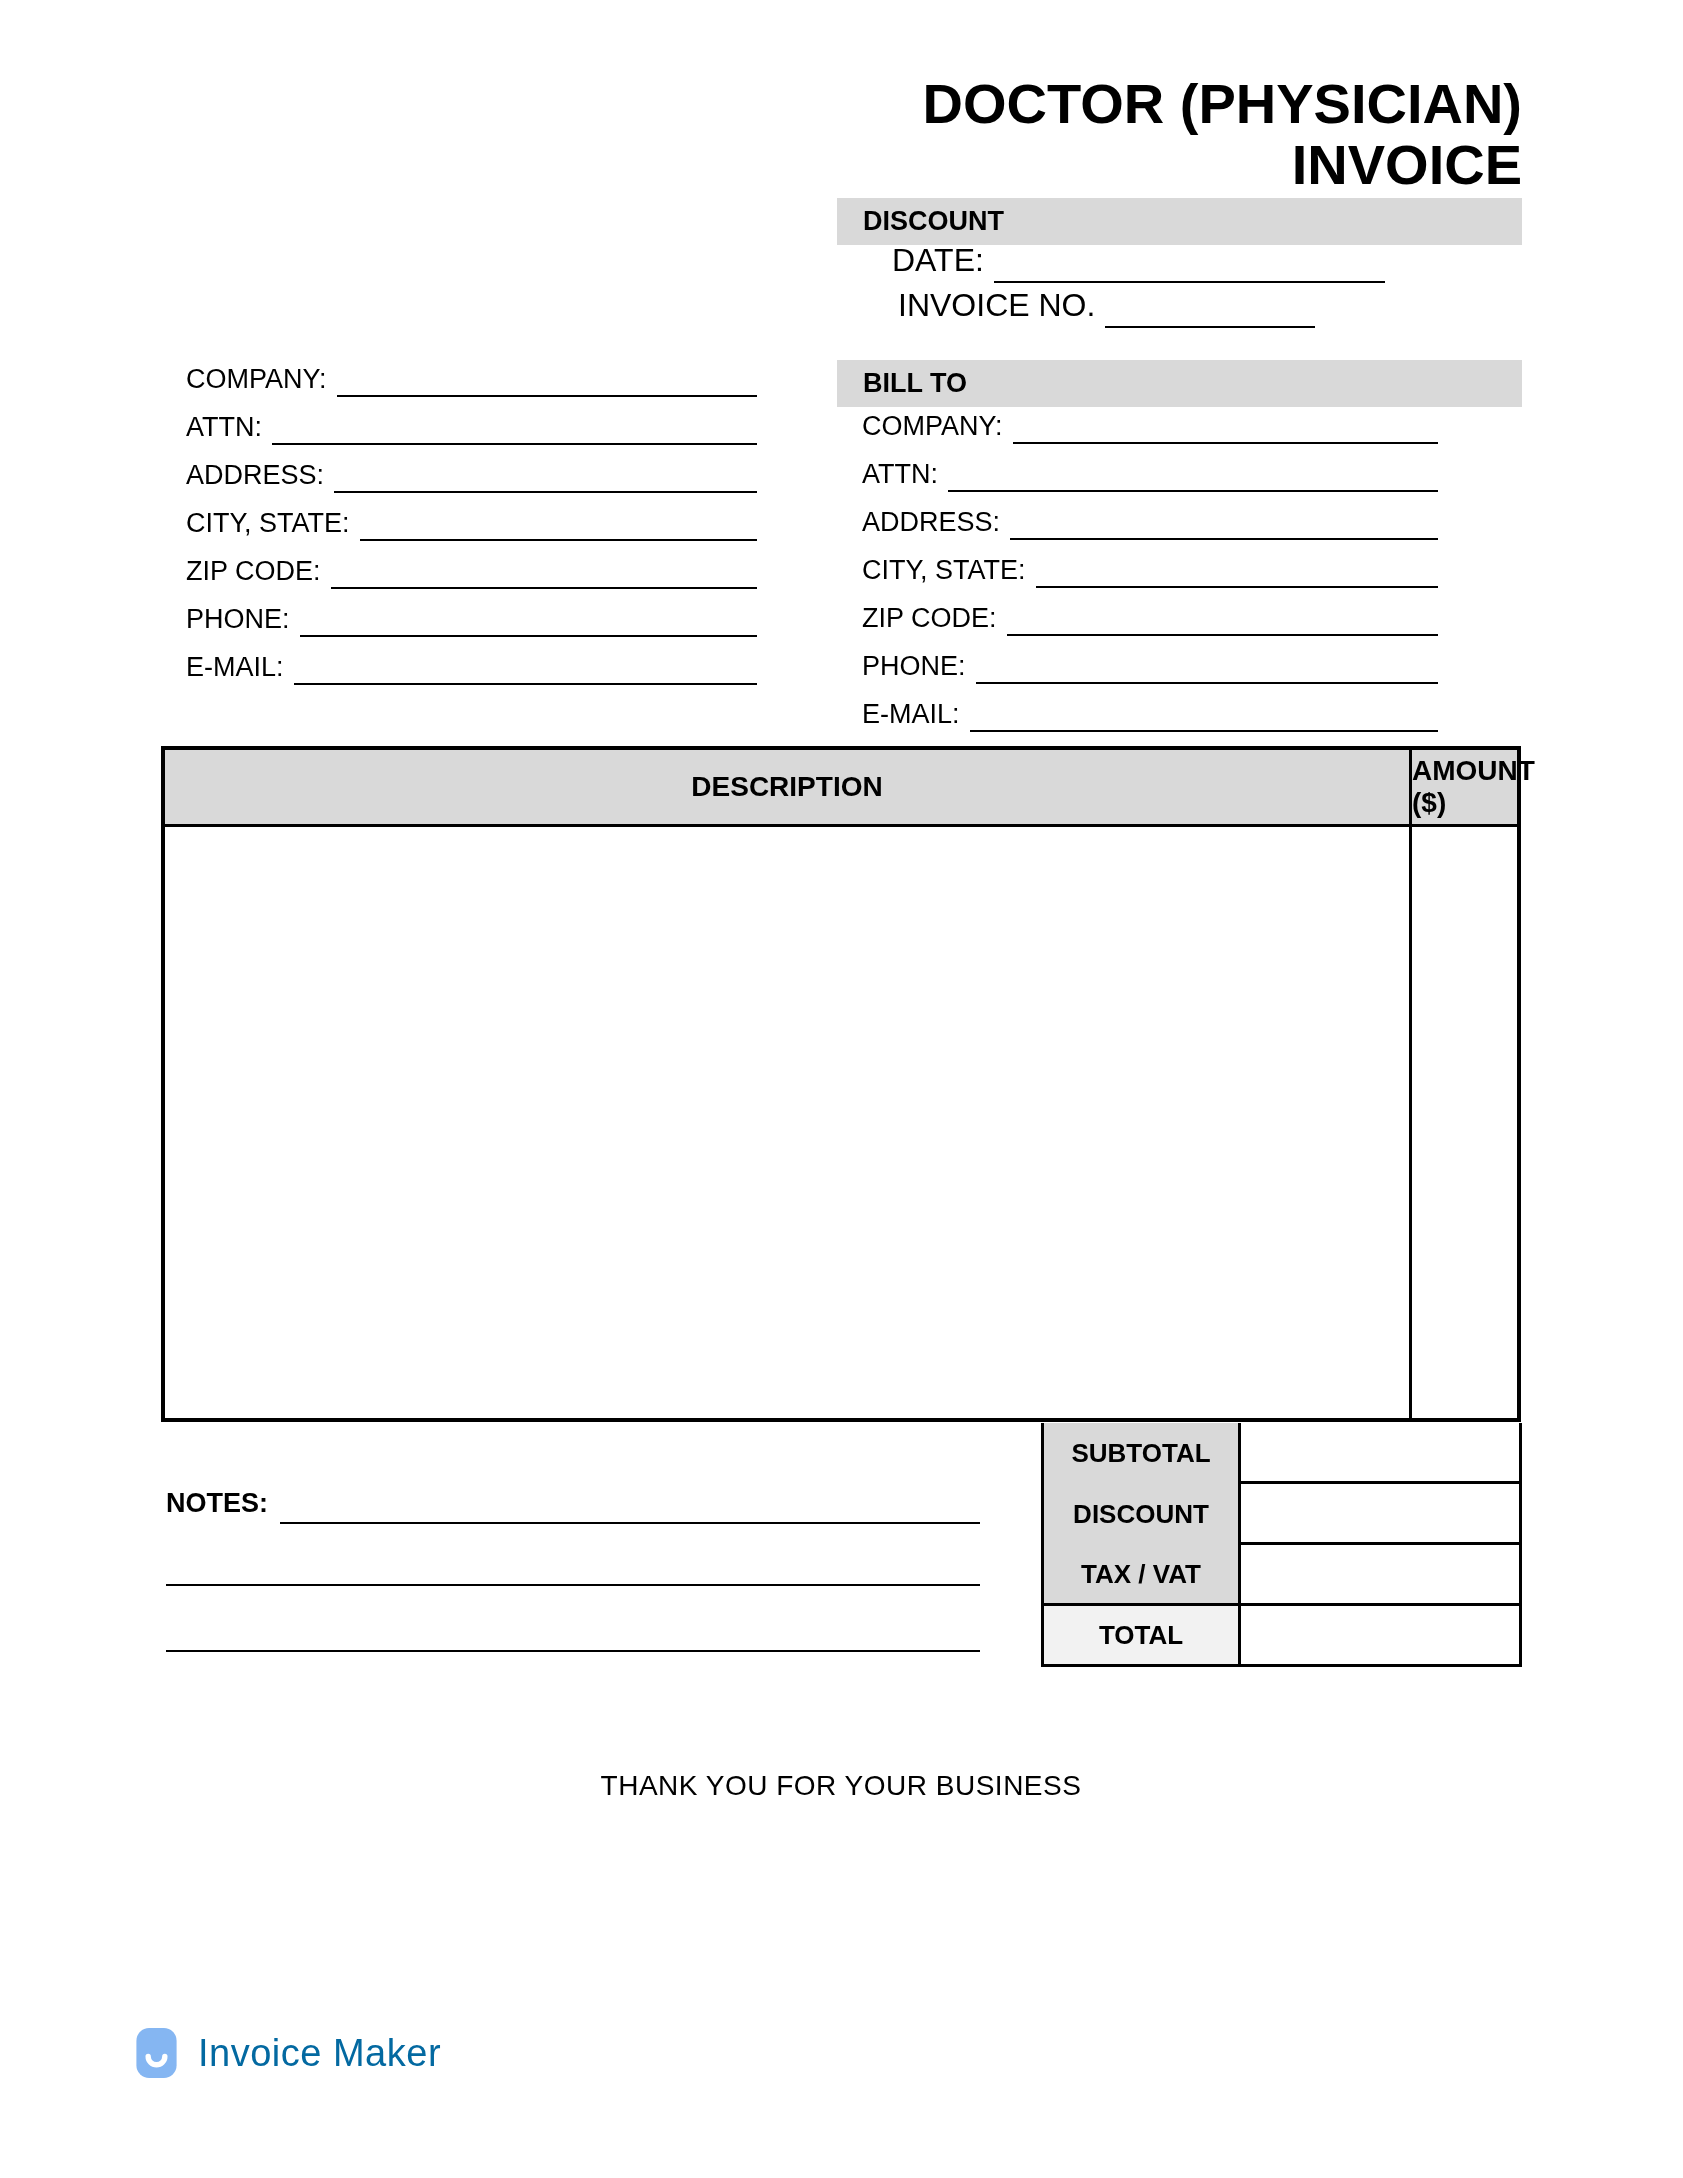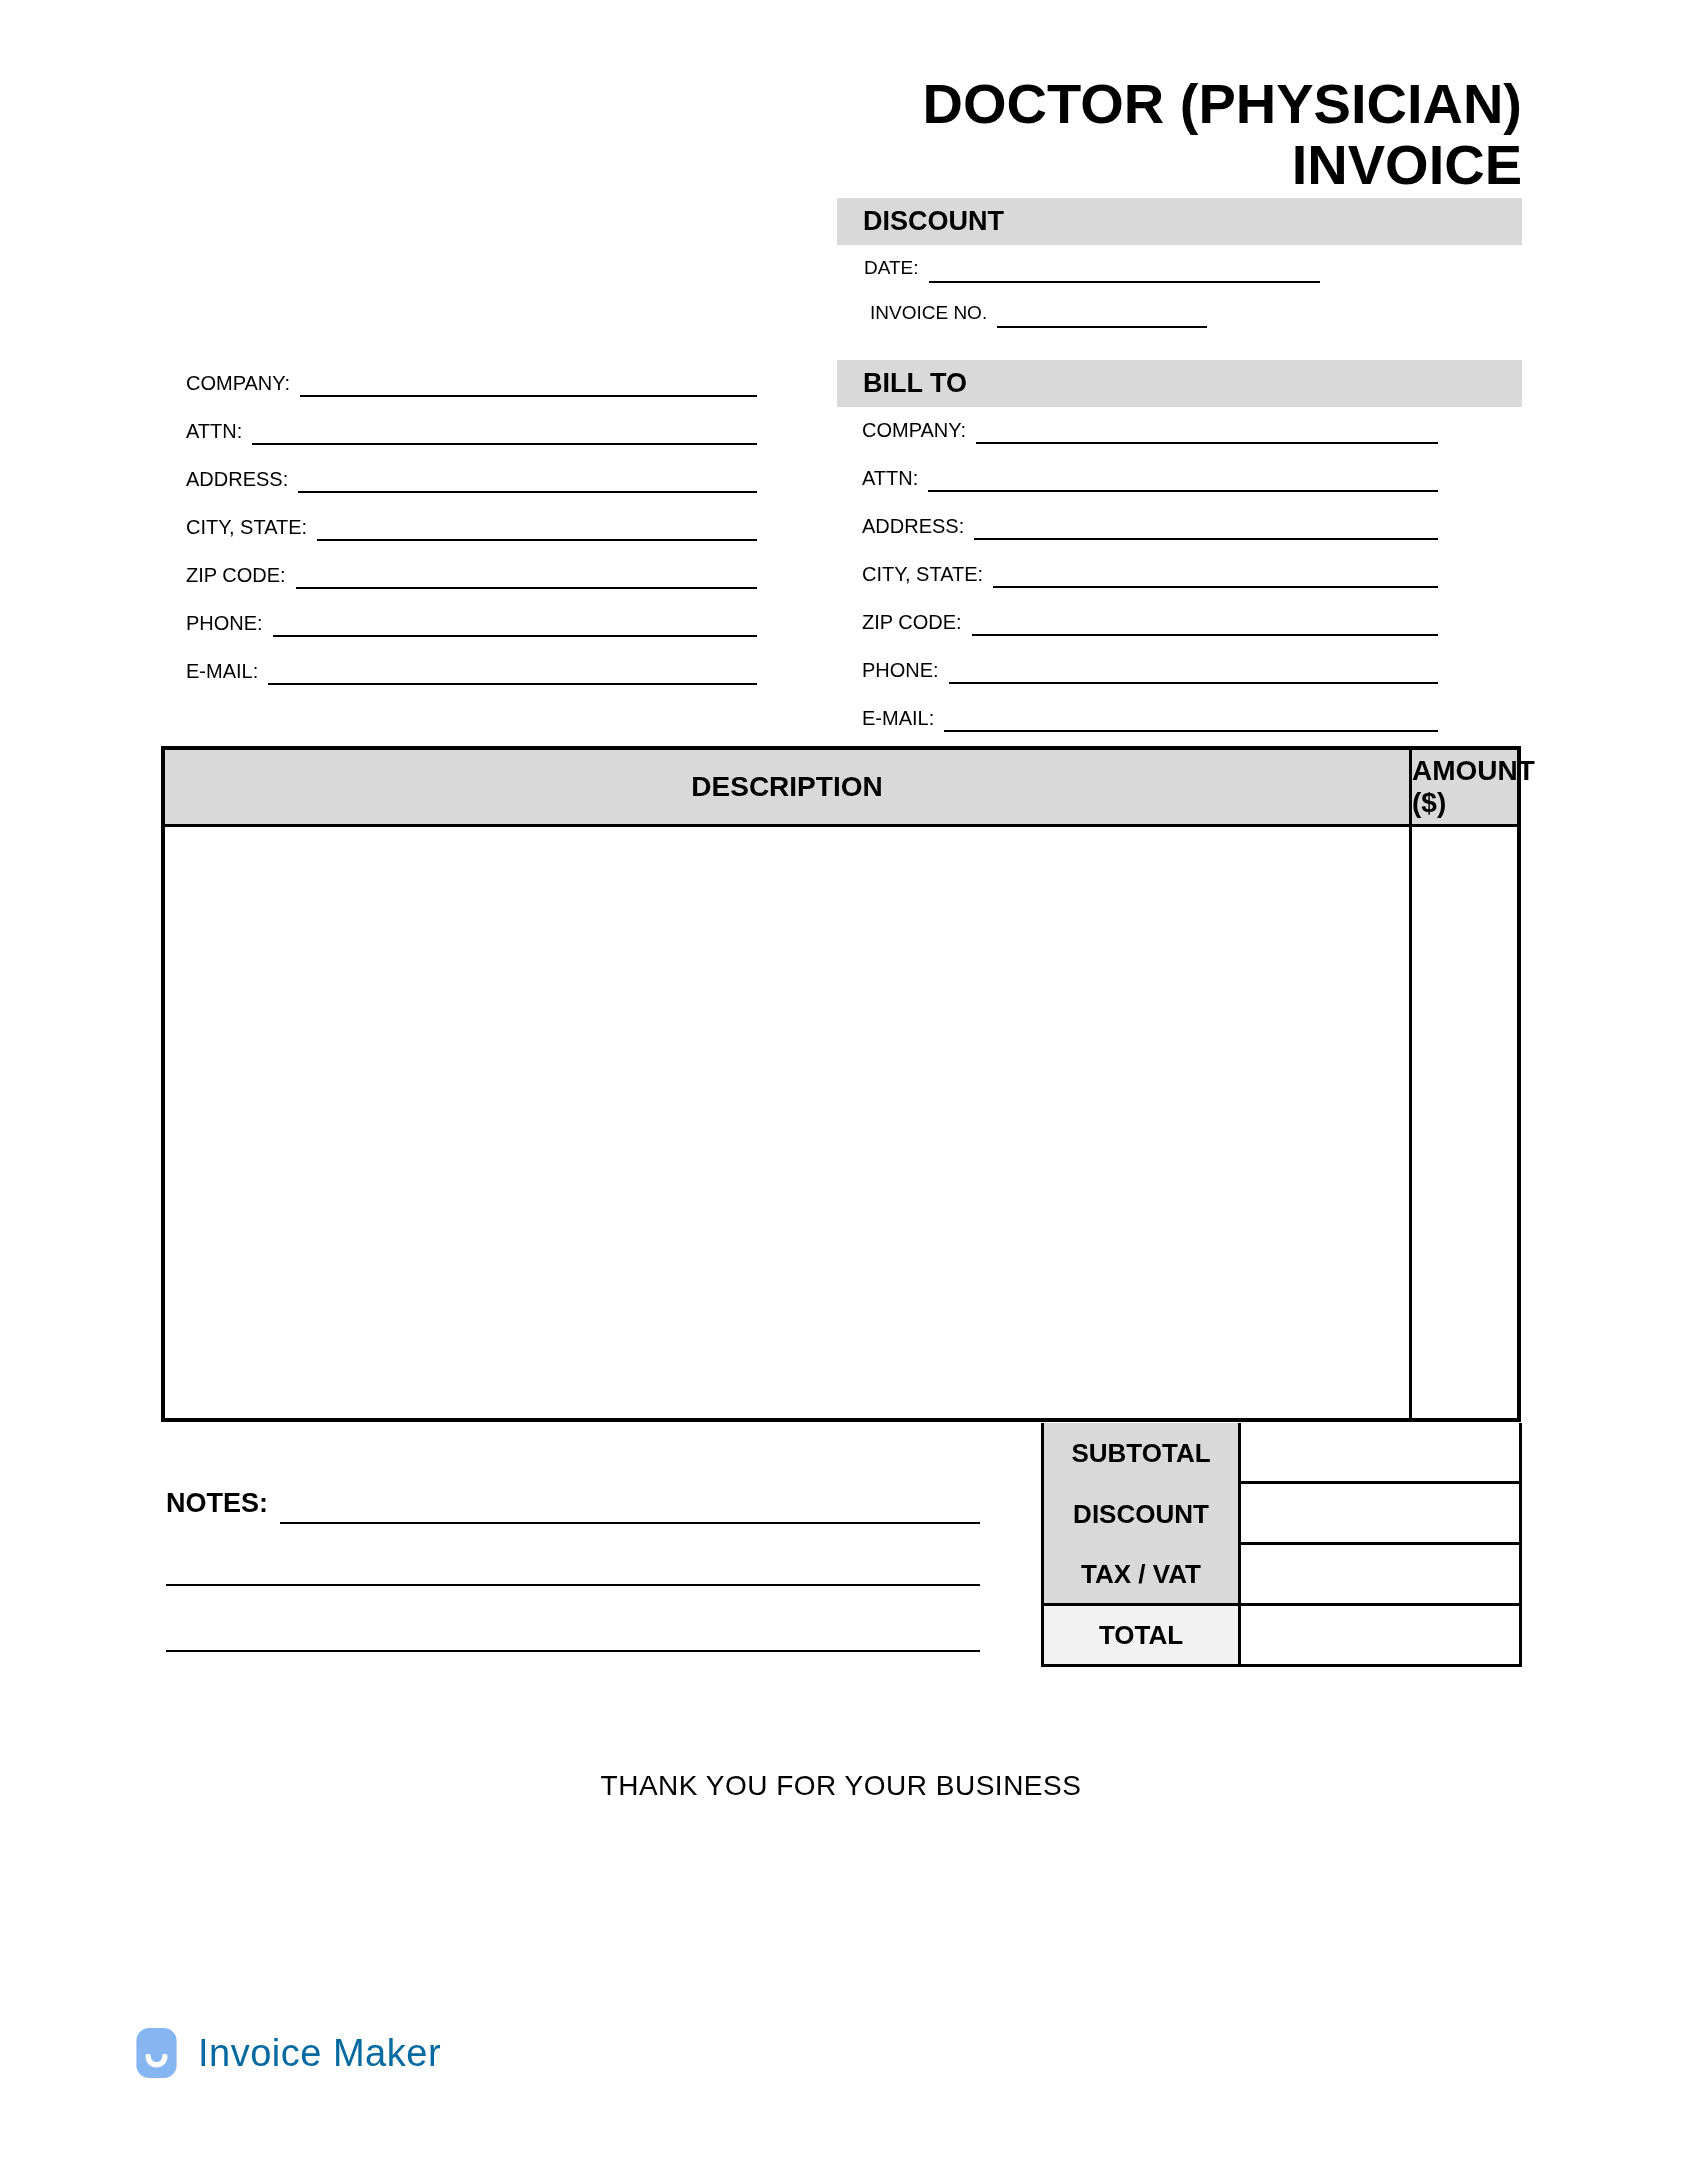--- a/index.html
+++ b/index.html
@@ -13,32 +13,32 @@
     font-size:56px;font-weight:bold;line-height:61px;letter-spacing:0;
   }
   
   .bar{
     height:47px;background:#d9d9d9;display:flex;align-items:center;
     font-size:27px;font-weight:bold;padding-left:26px;box-sizing:border-box;
   }
   
   .details{position:absolute;left:837px;top:198px;width:685px;}
   .d-row{display:flex;align-items:flex-end;box-sizing:border-box;}
-  .d-row .lbl{font-size:19px;margin-bottom:9px;white-space:nowrap;}
+  .d-row .lbl{font-size:32px;margin-bottom:9px;white-space:nowrap;margin-left:28px;}
   .fill{border-bottom:2px solid #000;margin-left:10px;}
   .d-date{height:43px;padding-left:27px;}
   .d-date .fill{width:391px;margin-bottom:5px;}
   .d-inv{height:45px;padding-left:33px;}
   .d-inv .fill{width:210px;margin-bottom:5px;}
   
   .col{position:absolute;top:360px;}
   .col-from{left:161px;width:631px;}
   .col-bill{left:837px;width:685px;}
   .f-row{display:flex;align-items:flex-end;height:48px;padding-left:25px;box-sizing:border-box;}
-  .f-row .lbl{font-size:20px;margin-bottom:13px;white-space:nowrap;text-align:center;}
+  .f-row .lbl{font-size:27px;margin-bottom:13px;white-space:nowrap;text-align:center;}
   .f-row .fill{flex:1;margin-bottom:11px;}
   .col-from .f-row .fill{margin-right:35px;}
   .col-bill .f-row .fill{margin-right:84px;}
   
   .items{
     position:absolute;left:161px;top:746px;width:1360px;height:676px;
     border:4px solid #000;box-sizing:border-box;display:flex;flex-direction:column;
   }
   .items-head{
     display:flex;height:77px;background:#d9d9d9;border-bottom:3px solid #000;

